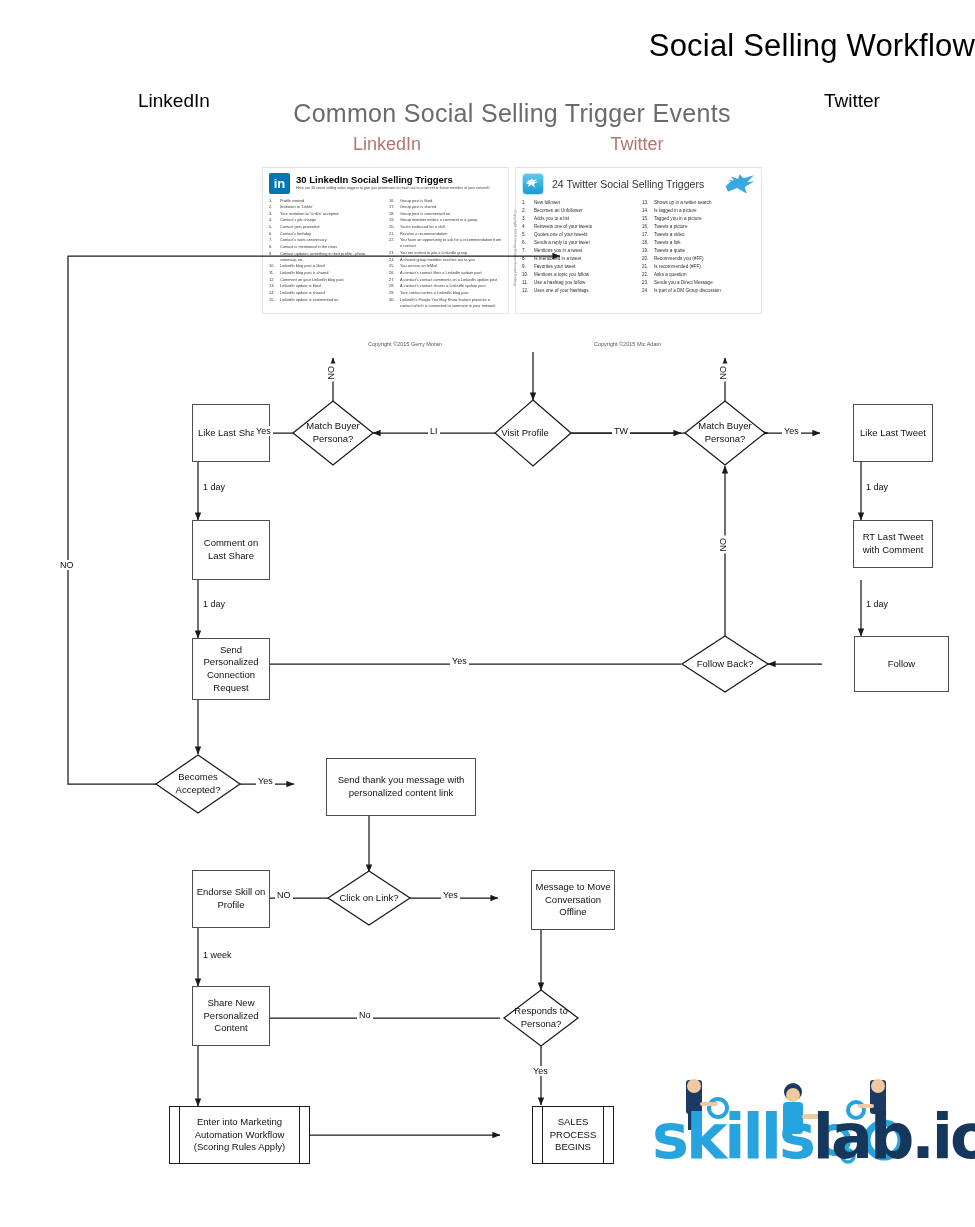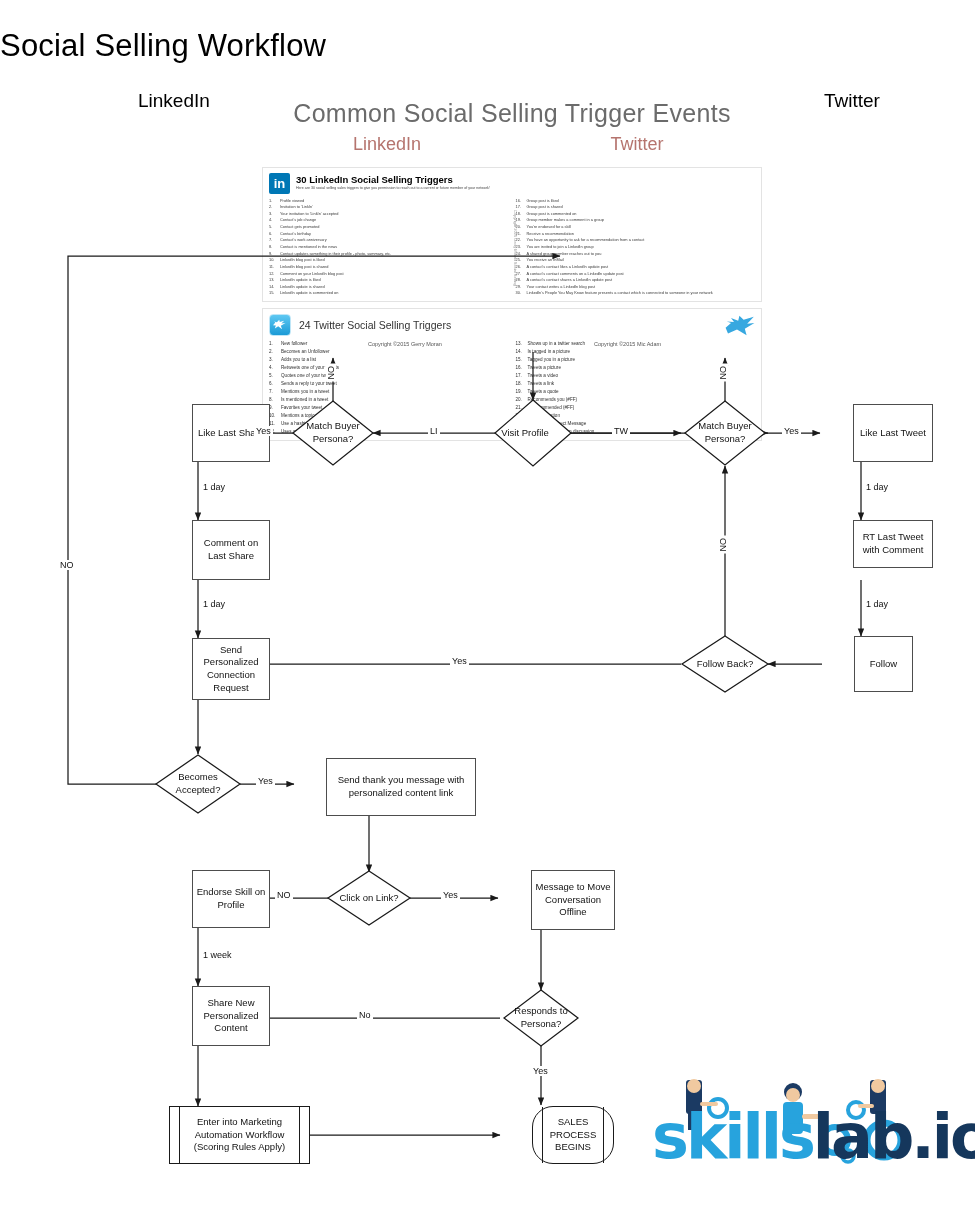--- a/index.html
+++ b/index.html
@@ -1,33 +1,33 @@
 <!DOCTYPE html>
 <html><head>
 <meta charset="utf-8">
 <style>
   html,body{margin:0;padding:0;background:#ffffff;}
   body{width:975px;height:1227px;position:relative;
        font-family:"Liberation Sans","DejaVu Sans",sans-serif;color:#000;}
   #canvas{position:absolute;inset:0;width:975px;height:1227px;}
   svg.wires{position:absolute;left:0;top:0;width:975px;height:1227px;pointer-events:none;}
 
-  .page-title{position:absolute;left:0;top:28px;width:975px;text-align:left;
+  .page-title{position:absolute;left:0;top:28px;width:975px;text-align:right;
               font-size:31px;font-weight:400;letter-spacing:.2px;}
   .corner-label{position:absolute;font-size:19px;font-weight:400;}
   .corner-left{left:138px;top:90px;}
   .corner-right{left:824px;top:90px;}
 
   
   .poster{position:absolute;left:262px;top:100px;width:500px;}
   .poster-title{text-align:center;font-size:25px;color:#6b6b6b;font-weight:300;
                 letter-spacing:.3px;line-height:1.1;}
   .poster-sub{display:flex;margin-top:6px;}
   .poster-sub div{flex:1;text-align:center;font-size:18px;color:#b5746e;font-weight:300;}
-  .cards{display:flex;margin-top:12px;gap:6px;flex-direction:column;}
+  .cards{display:flex;margin-top:12px;gap:6px;}
   .card{flex:1;background:#fff;border:1px solid #e3e3e3;padding:5px 6px 4px 6px;
         position:relative;overflow:hidden;}
   .card-hd{display:flex;align-items:center;gap:6px;margin-bottom:4px;}
   .li-badge{width:21px;height:21px;background:#0077b5;color:#fff;border-radius:2px;
             font-size:13px;font-weight:bold;display:flex;align-items:center;
             justify-content:center;line-height:1;font-family:"Liberation Sans",sans-serif;}
   .card-hd-txt{font-size:9.5px;font-weight:bold;line-height:1.1;}
   .card-hd-sub{font-size:3.6px;color:#444;line-height:1.25;margin-top:1px;}
   .tw-badge{width:20px;height:20px;border-radius:4px;
             background:linear-gradient(#5ec8f2,#1b9ad6);position:relative;
@@ -439,27 +439,27 @@
     </div>
   <div class="dia-wrap" style="left:504px;top:990px;width:74px;height:56px;">
     <div class="lbl">Responds to Persona?</div>
     </div>
 
   <div class="node box" style="left:160px;top:404px;width:78px;height:58px;">Like Last Share</div>
   <div class="node box" style="left:821px;top:404px;width:80px;height:58px;">Like Last Tweet</div>
   <div class="node box" style="left:160px;top:520px;width:78px;height:60px;padding:0 4px;">Comment on Last Share</div>
   <div class="node box" style="left:821px;top:520px;width:80px;height:48px;padding:0 3px;">RT Last Tweet with Comment</div>
   <div class="node box" style="left:160px;top:638px;width:78px;height:62px;padding:0 3px;">Send Personalized Connection Request</div>
-  <div class="node box" style="left:822px;top:636px;width:59px;height:56px;">Follow</div>
+  <div class="node box" style="left:822px;top:636px;width:95px;height:56px;">Follow</div>
   <div class="node box" style="left:294px;top:758px;width:150px;height:58px;padding:0 6px;">Send thank you message with personalized content link</div>
   <div class="node box" style="left:160px;top:870px;width:78px;height:58px;padding:0 3px;">Endorse Skill on Profile</div>
   <div class="node box" style="left:499px;top:870px;width:84px;height:60px;padding:0 3px;">Message to Move Conversation Offline</div>
   <div class="node box" style="left:160px;top:986px;width:78px;height:60px;padding:0 3px;">Share New Personalized Content</div>
   <div class="node proc" style="left:137px;top:1106px;width:141px;height:58px;padding:0 9px;">Enter into Marketing Automation Workflow (Scoring Rules Apply)</div>
-  <div class="node proc" style="left:500px;top:1106px;width:82px;height:58px;padding:0 13px;border-radius:21px;">SALES PROCESS BEGINS</div>
+  <div class="node proc" style="left:500px;top:1106px;width:82px;height:58px;padding:0 13px;">SALES PROCESS BEGINS</div>
 
   <div class="edge-label vert" style="left:326px;top:364px;">NO</div>
   <div class="edge-label vert" style="left:718px;top:364px;">NO</div>
   <div class="edge-label" style="left:428px;top:426px;">LI</div>
   <div class="edge-label" style="left:612px;top:426px;">TW</div>
   <div class="edge-label" style="left:254px;top:426px;">Yes</div>
   <div class="edge-label" style="left:782px;top:426px;">Yes</div>
   <div class="edge-label" style="left:201px;top:482px;">1 day</div>
   <div class="edge-label" style="left:201px;top:599px;">1 day</div>
   <div class="edge-label" style="left:864px;top:482px;">1 day</div>

